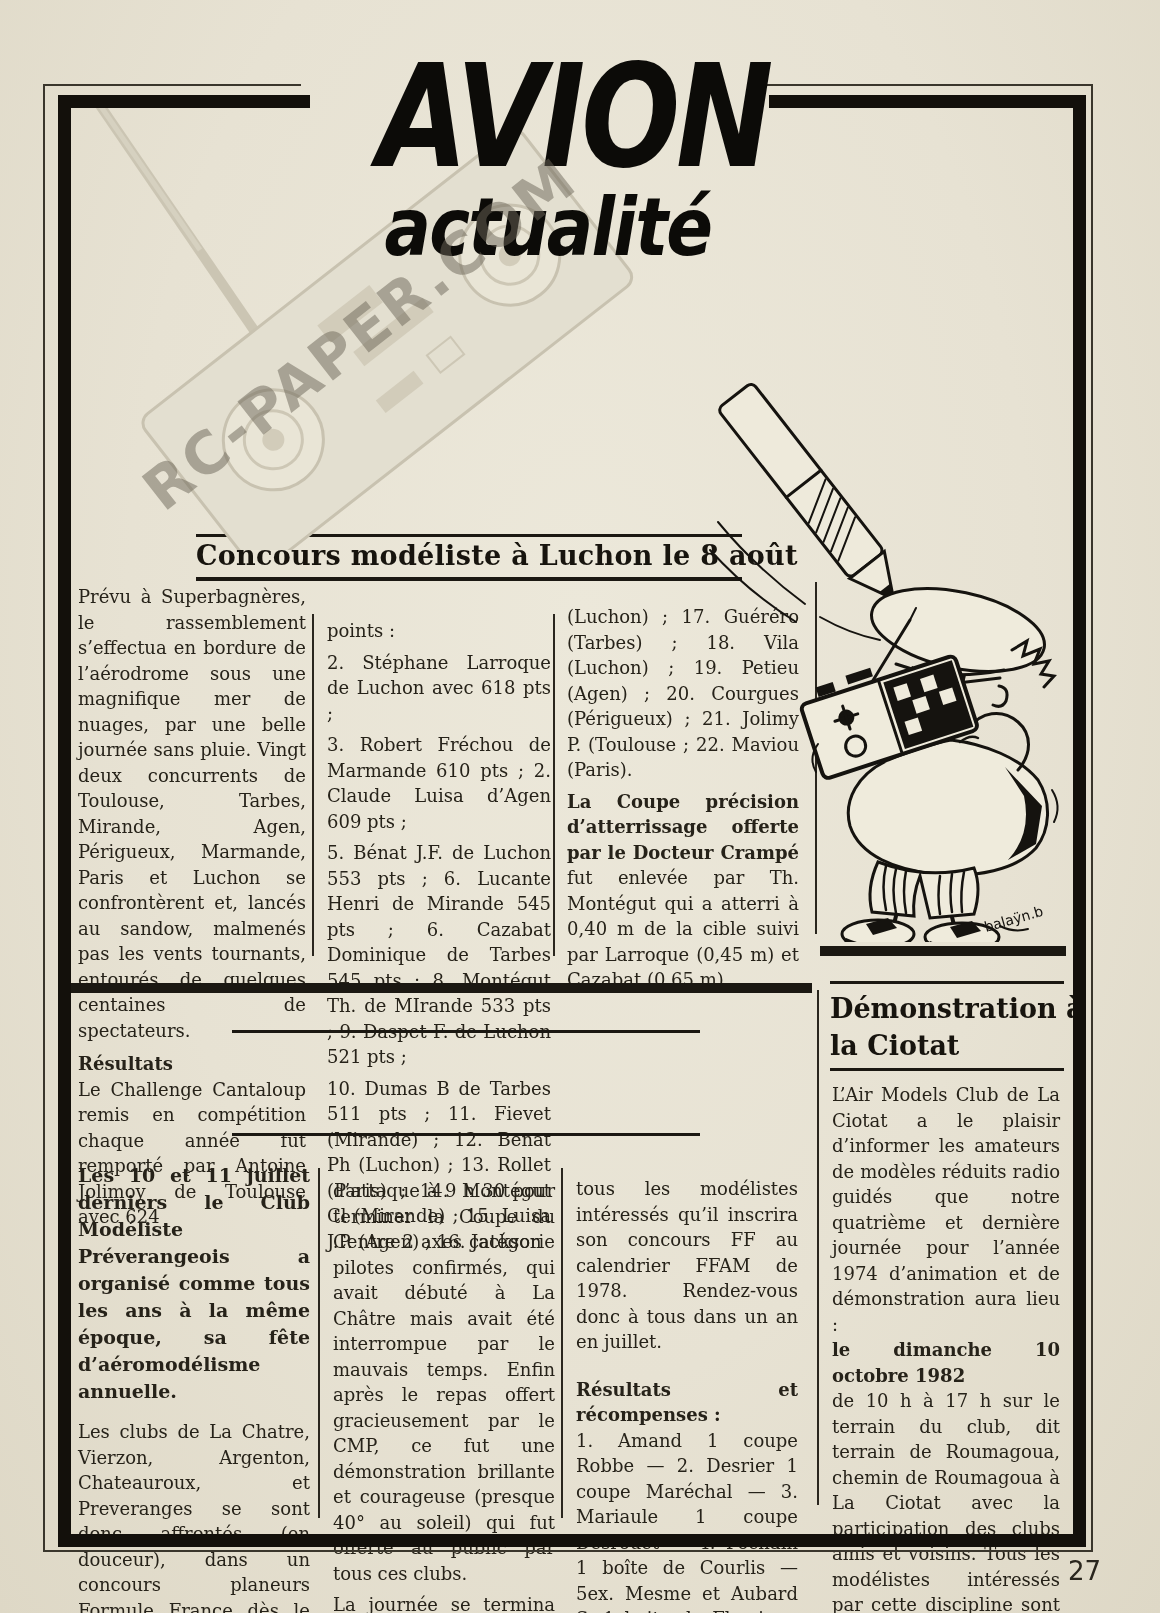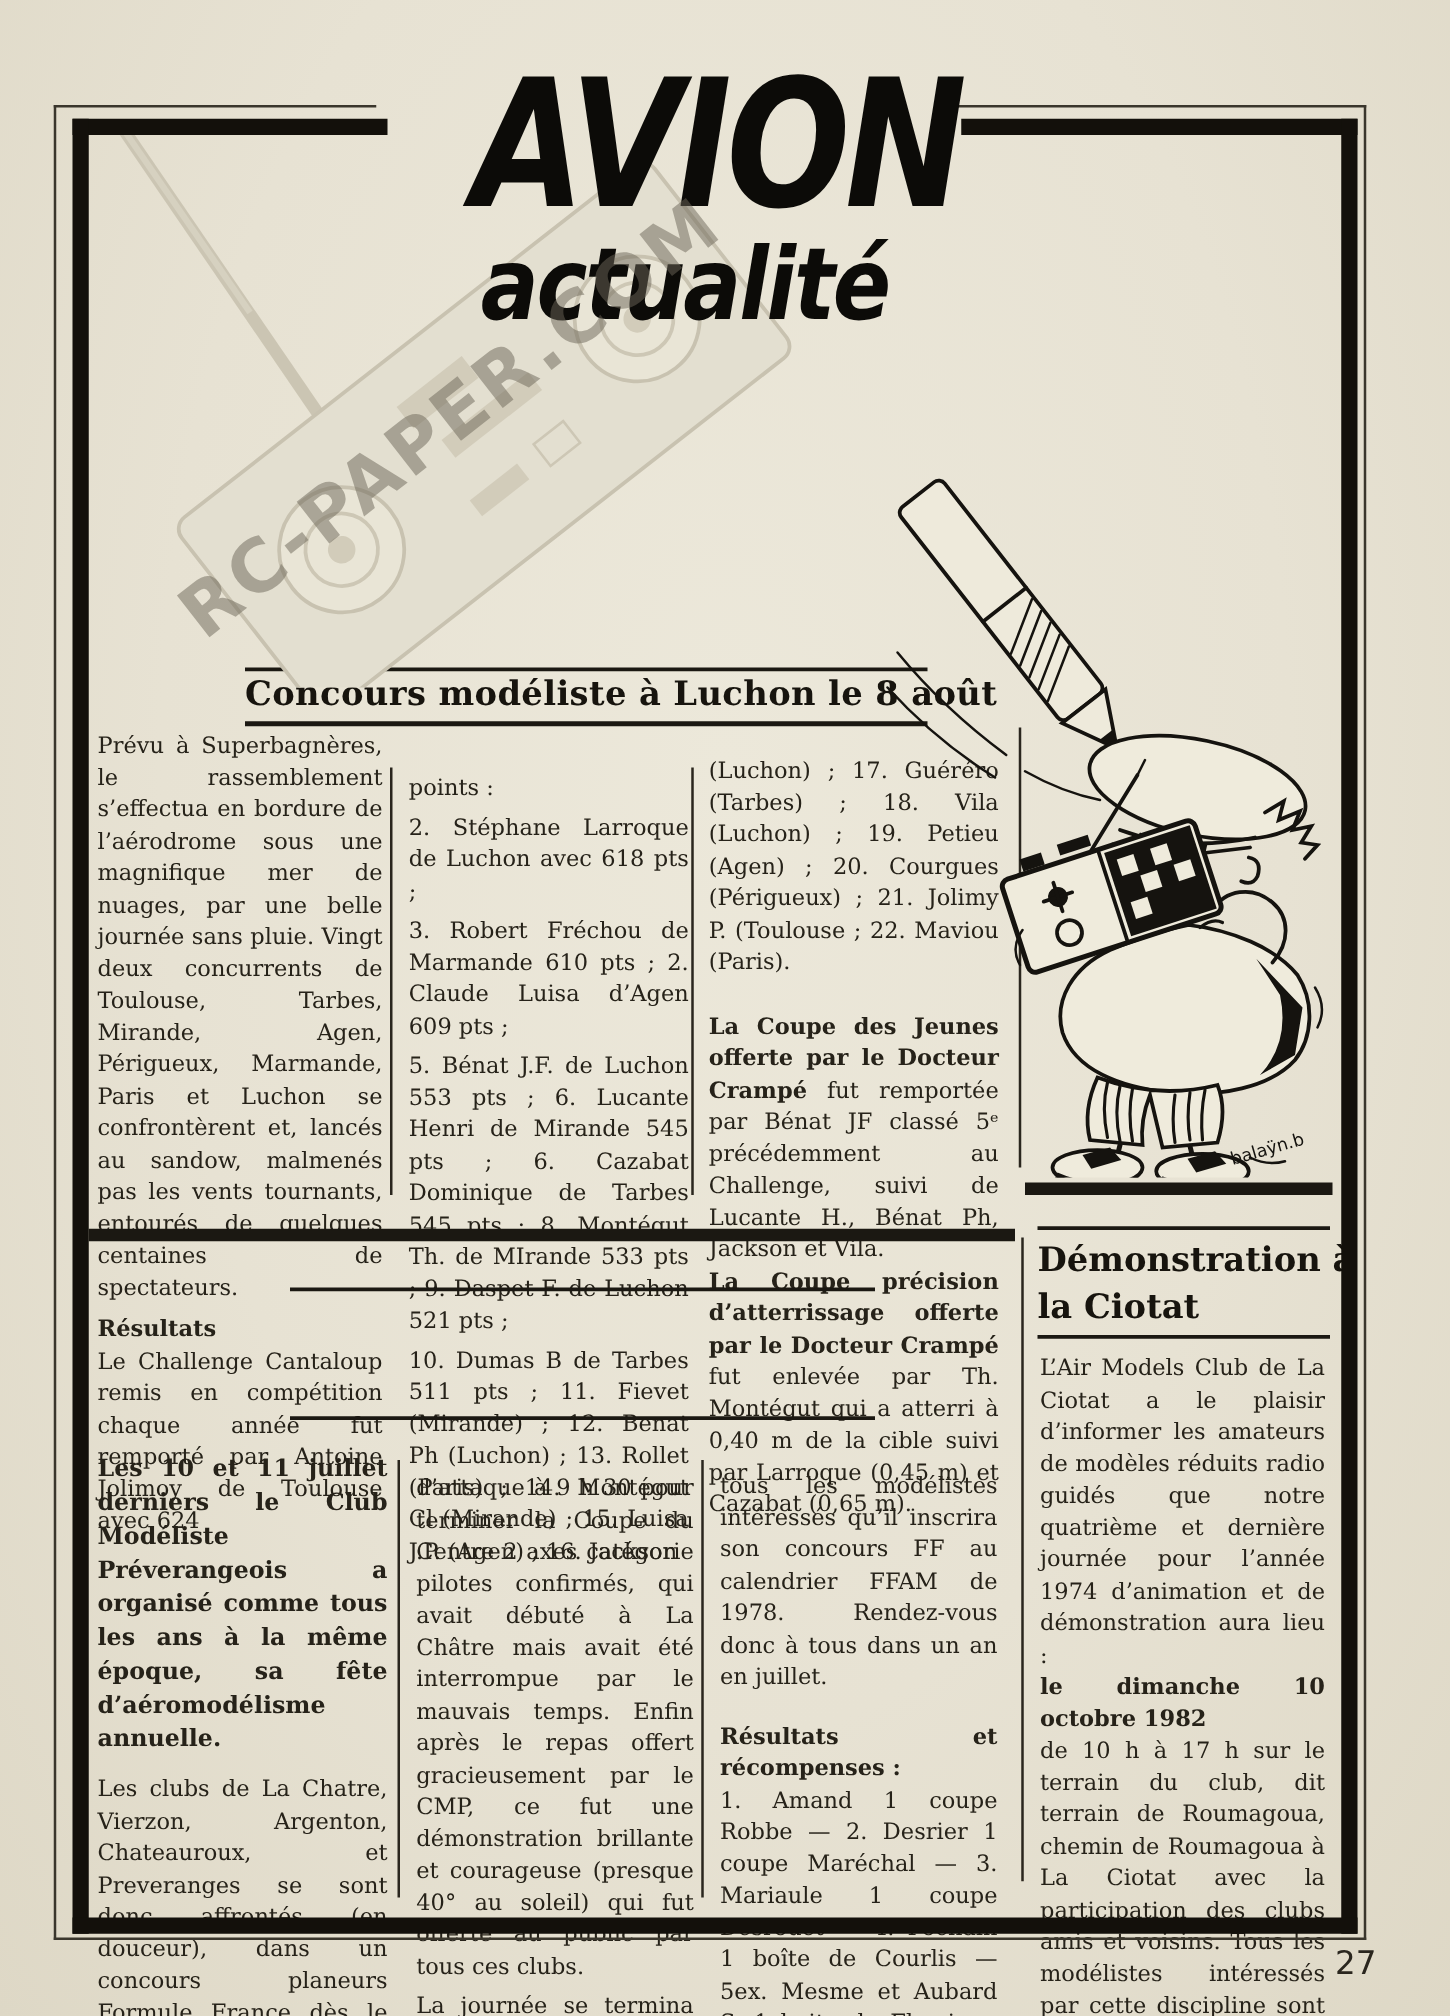--- a/index.html
+++ b/index.html
@@ -93,21 +93,20 @@
     <p>2.  Stéphane Larroque de Luchon avec 618 pts ;</p>
     <p>3.  Robert Fréchou de Marmande 610 pts ; 2.  Claude Luisa d’Agen 609 pts ;</p>
     <p>5.  Bénat J.F. de Luchon 553 pts ; 6.  Lucante Henri de Mirande 545 pts ; 6.  Cazabat Dominique de Tarbes 545 pts ; 8.  Montégut Th. de MIrande 533 pts ; 9.  Daspet F. de Luchon 521 pts ;</p>
     <p>10.  Dumas B de Tarbes 511 pts ; 11.  Fievet (Mirande) ; 12.  Benat Ph (Luchon) ; 13.  Rollet (Paris) ; 14.  Montégut Cl (Mirande) ; 15.  Luisa J.P. (Agen) ; 16.  Jackson</p>
   </div>
 
   <div class="vr" style="left:553px;top:614px;width:2px;height:342px;"></div>
 
   <div class="abs body-text" style="left:567px;top:604px;width:232px;">
     <p>(Luchon) ; 17.  Guéréro (Tarbes) ; 18.  Vila (Luchon) ; 19.  Petieu (Agen) ; 20.  Courgues (Périgueux) ; 21.  Jolimy P. (Toulouse ; 22.  Maviou (Paris).</p>
-    <p class="tight" style="margin-top:26px;"><span class="b">La Coupe des Jeunes offerte par le Docteur Crampé</span><span> fut remportée par Bénat JF classé 5ᵉ précédemment au Challenge, suivi de Lucante H., Bénat Ph, Jackson et Vila.</span></p>
     <p class="tight"><span class="b">La Coupe précision d’atterrissage offerte par le Docteur Crampé</span><span> fut enlevée par Th. Montégut qui a atterri à 0,40 m de la cible suivi par Larroque (0,45 m) et Cazabat (0,65 m).</span></p>
   </div>
 
   <div class="vr" style="left:815px;top:582px;width:2px;height:352px;"></div>
 
   <svg class="abs" style="left:700px;top:382px;z-index:3;" width="375" height="560" viewBox="0 0 375 560">
     <g stroke="#15130f" fill="none" stroke-width="3" stroke-linecap="round">
 
       <g transform="translate(52,0) rotate(52)">
         <rect x="0" y="0" width="215" height="44" rx="6" fill="#eeeadb"></rect>

